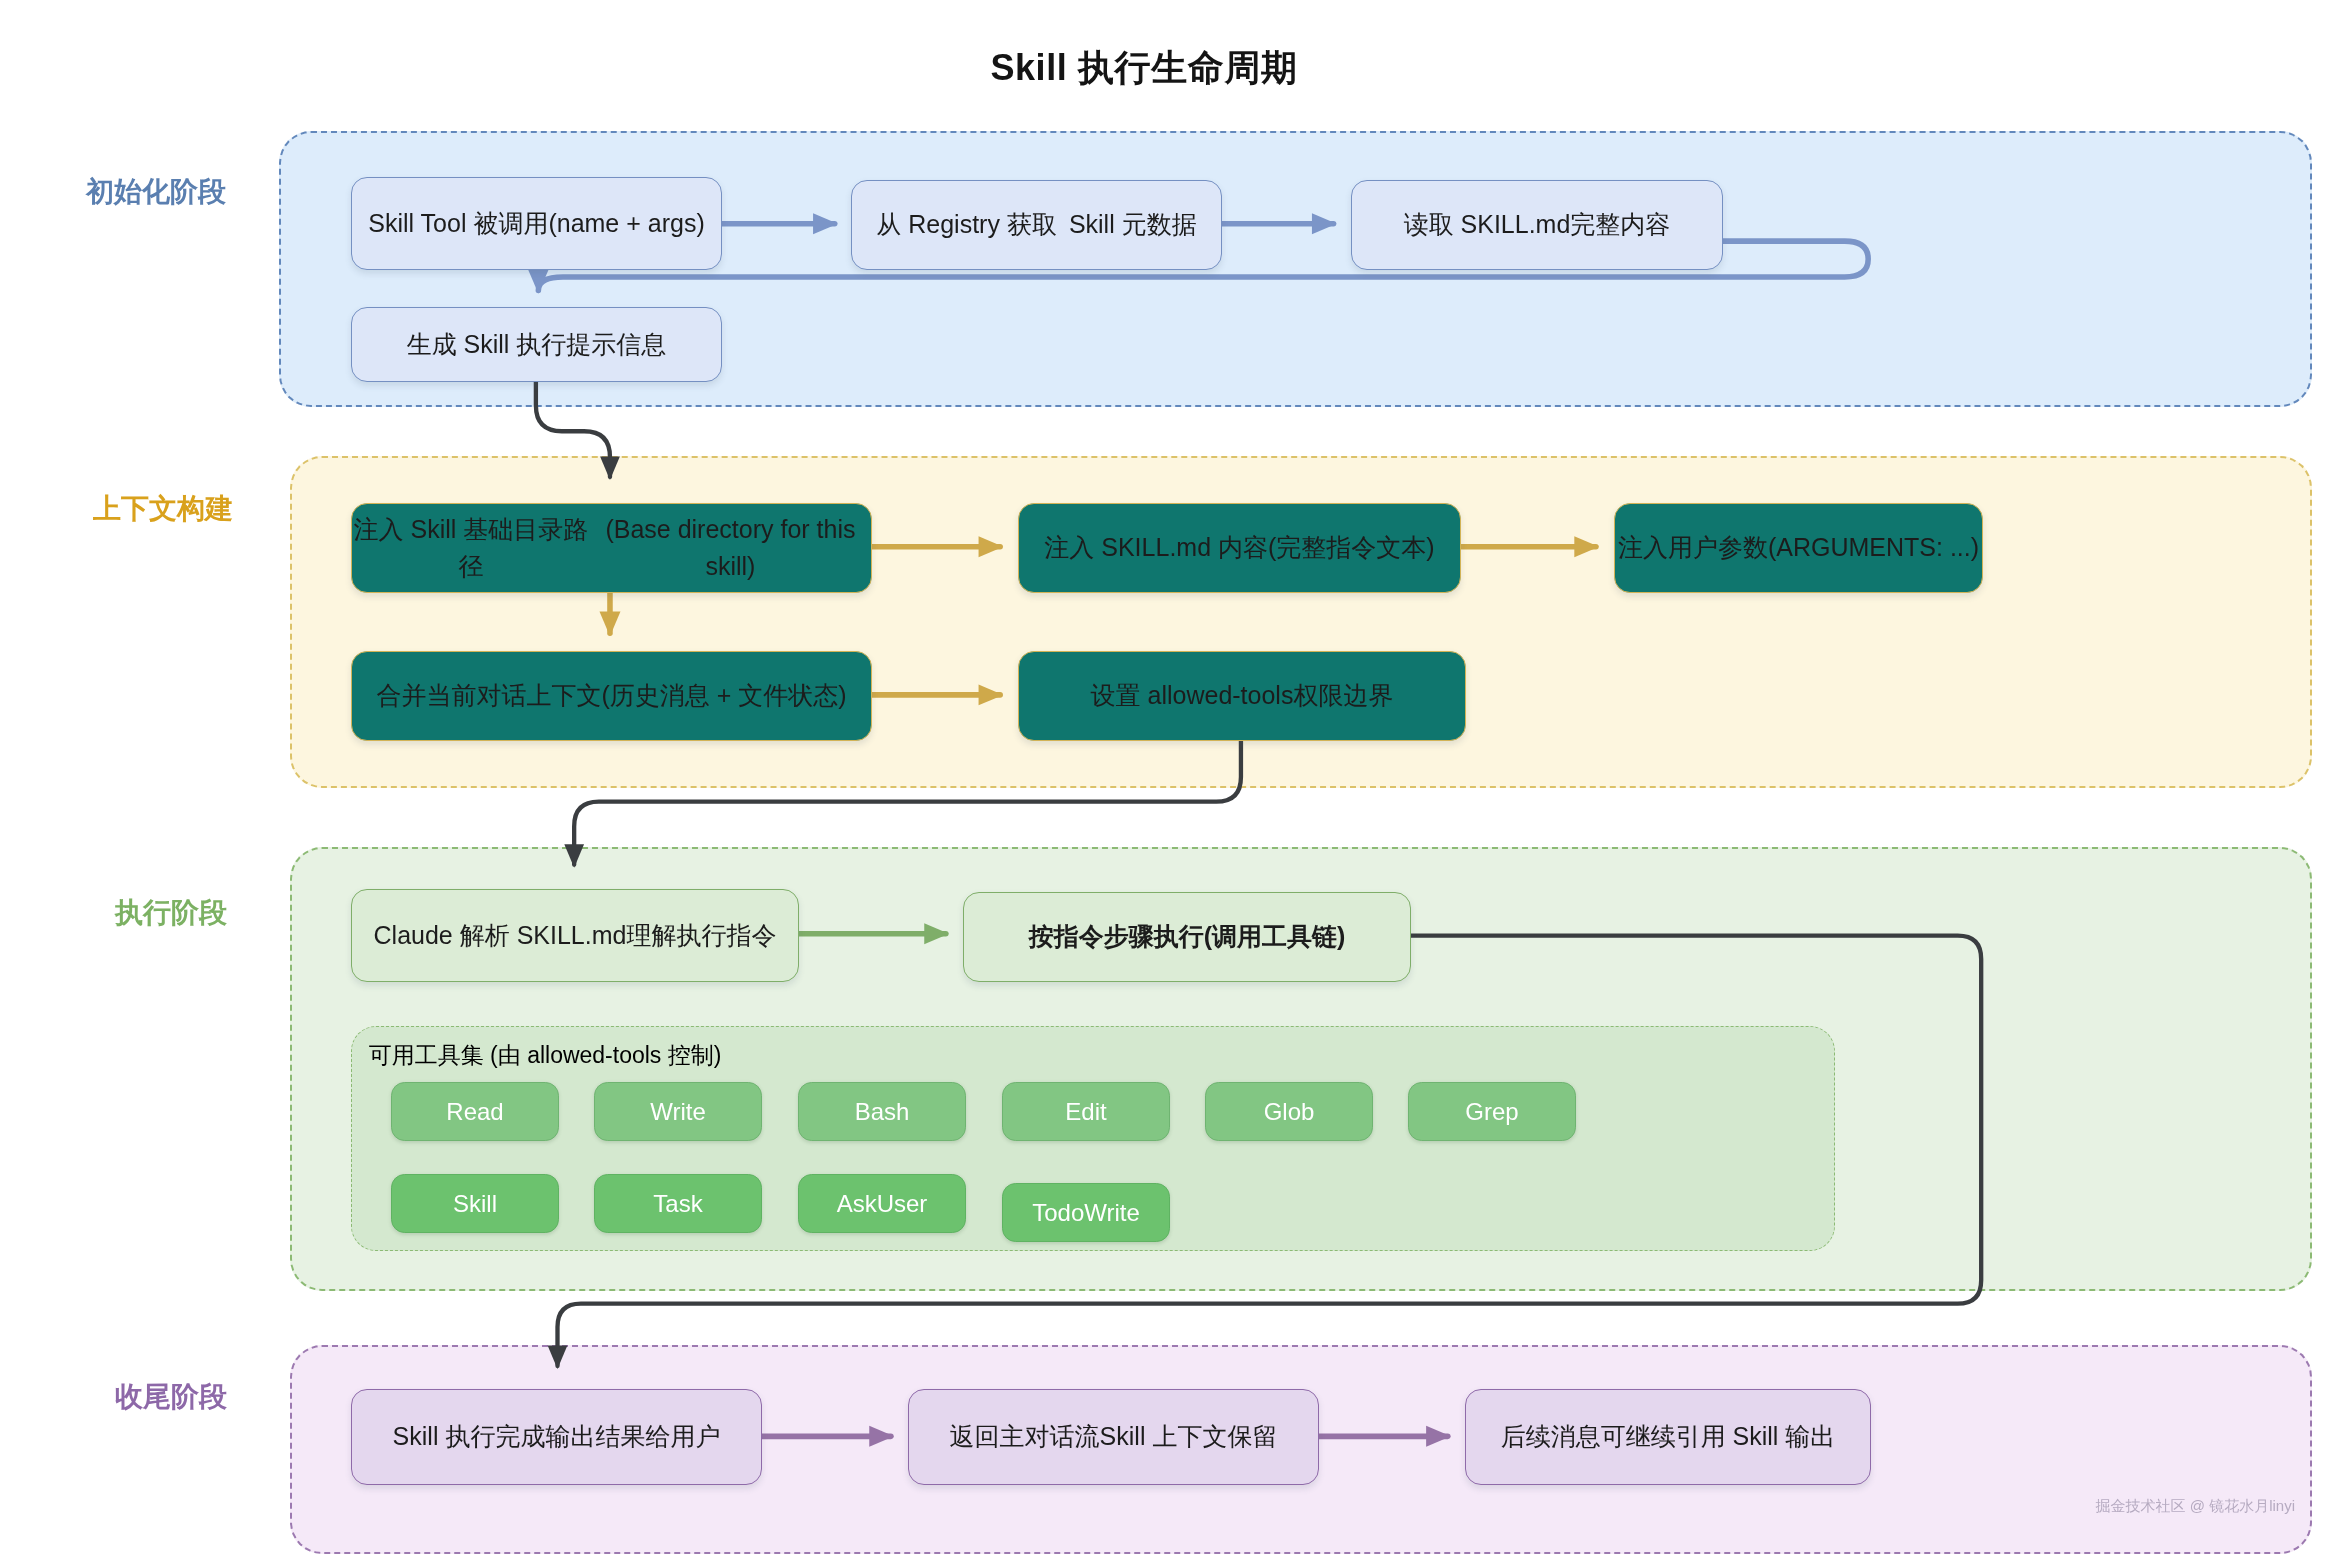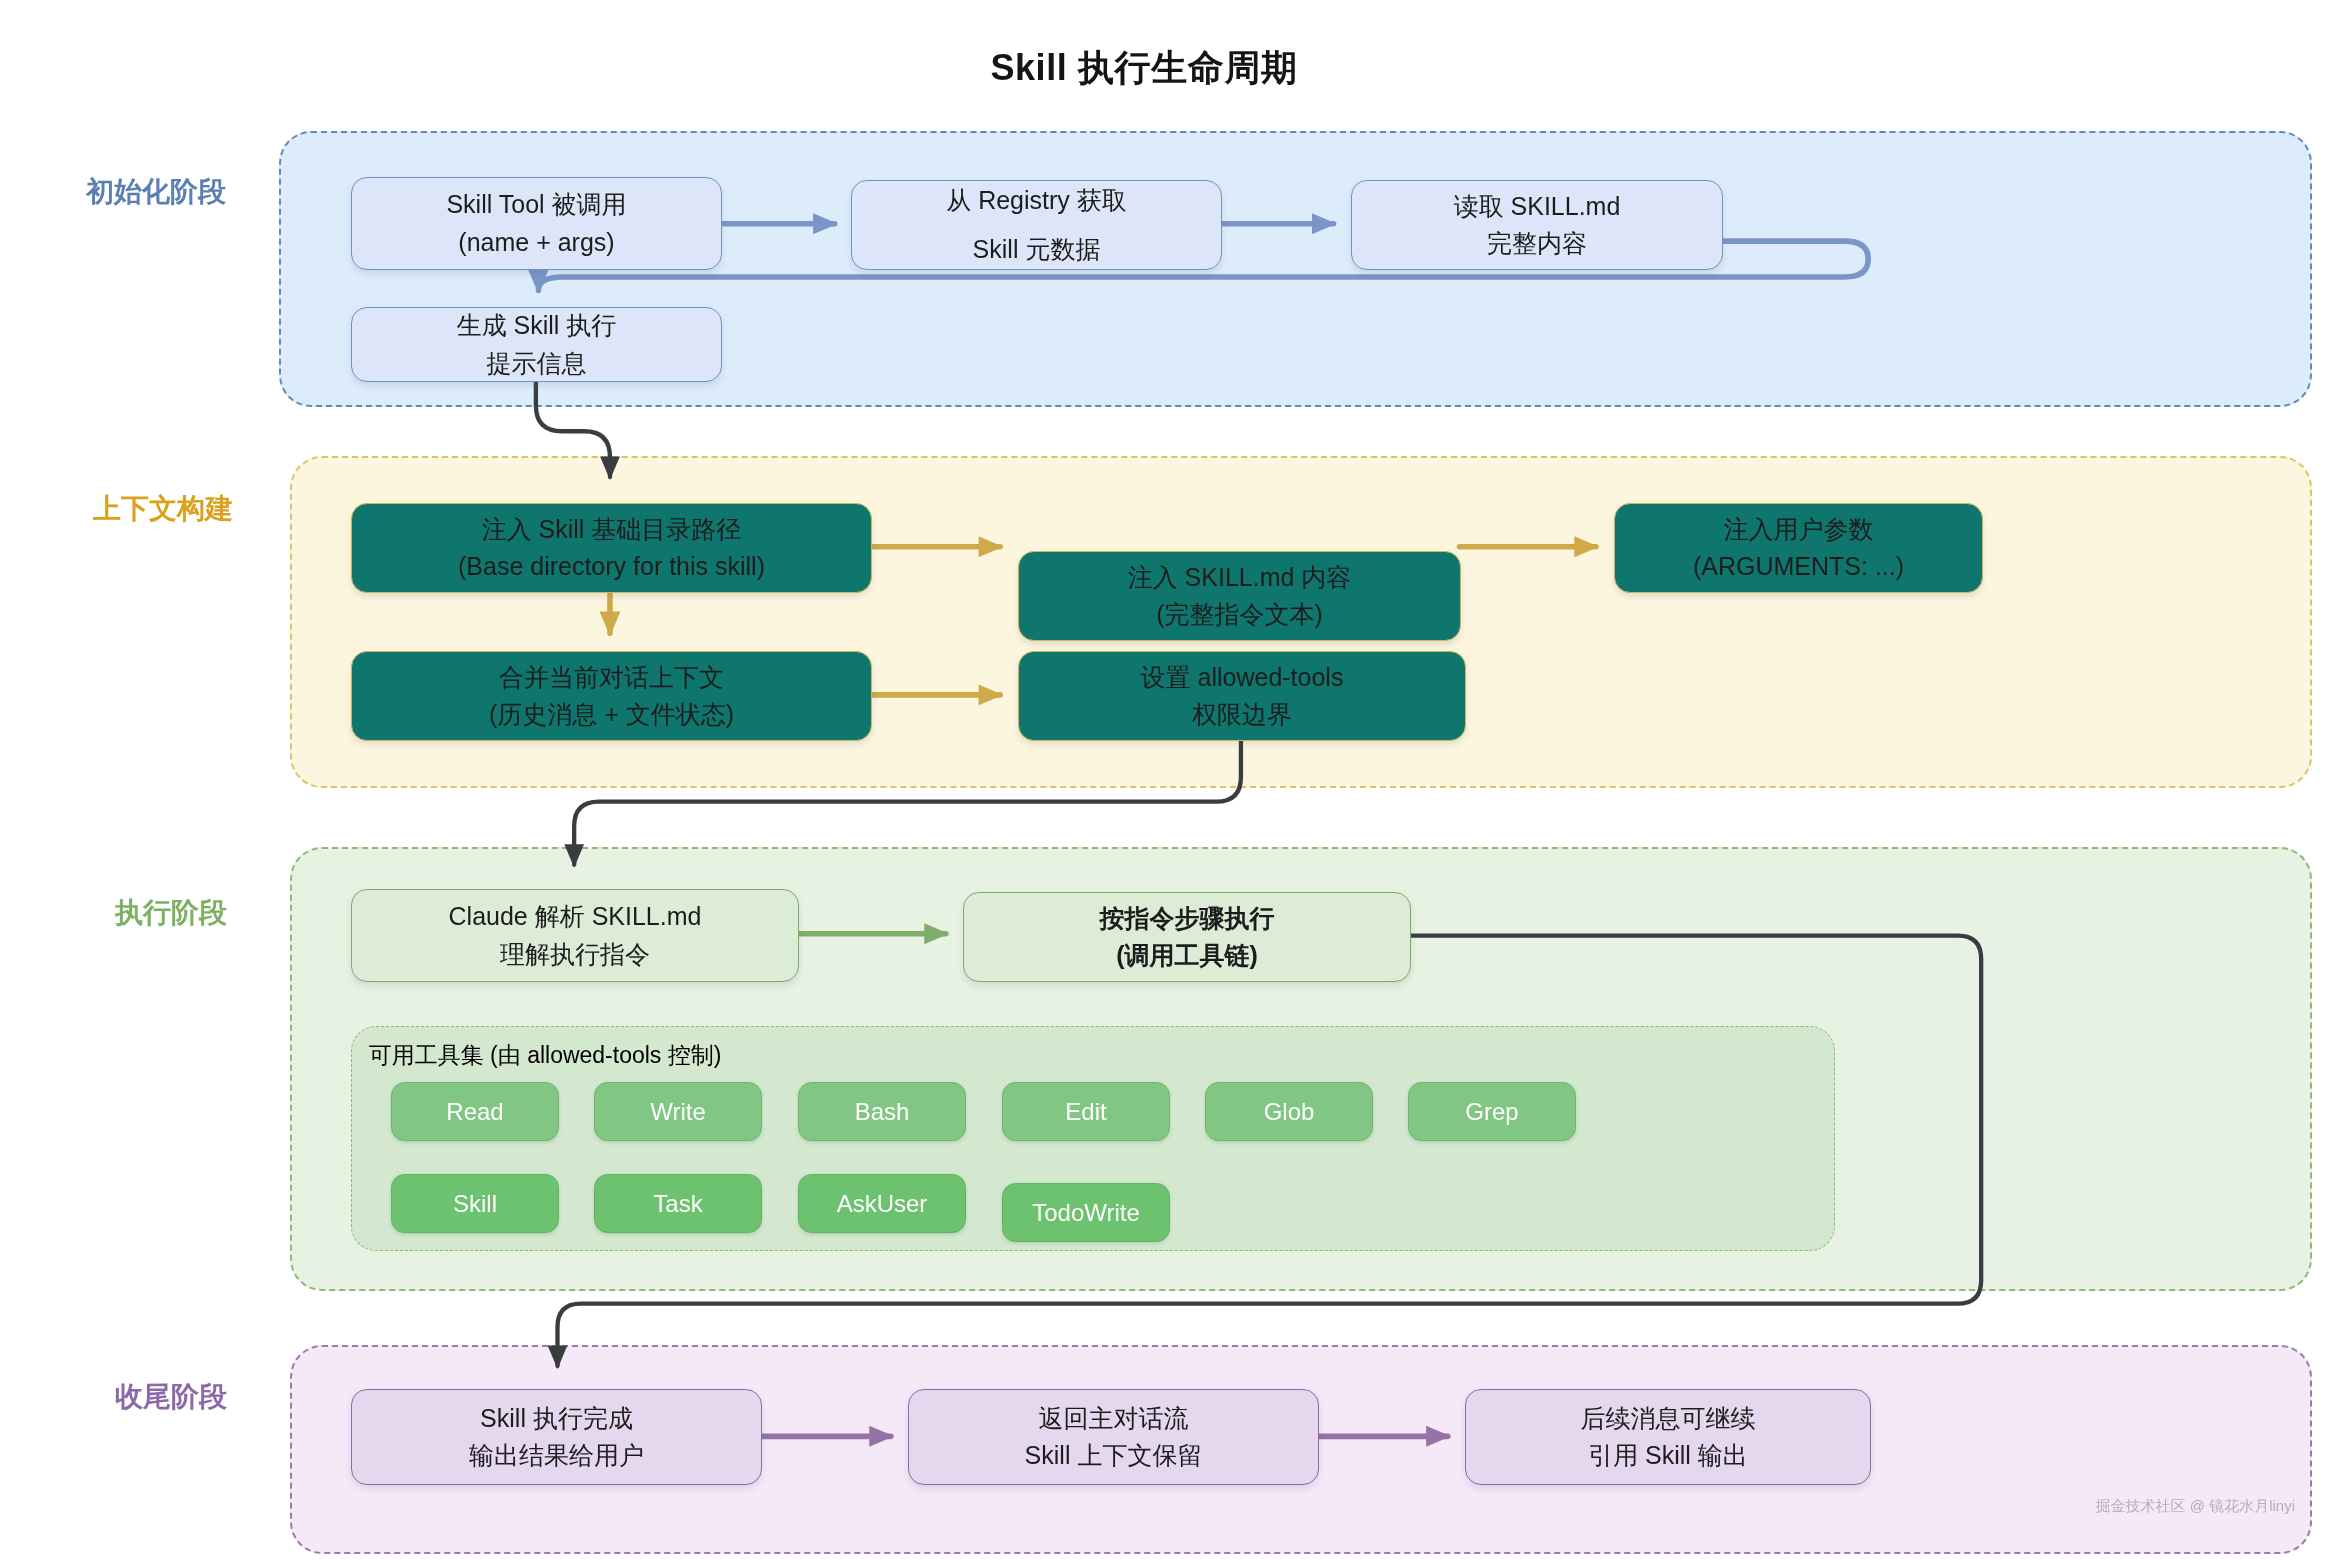--- a/index.html
+++ b/index.html
@@ -10,21 +10,21 @@
   .section{position:absolute;border-radius:32px;}
   .sec-init{left:279px;top:131px;width:2029px;height:272px;background:#ddecfb;border:2.5px dashed #6288bc;}
   .sec-context{left:290px;top:456px;width:2018px;height:328px;background:#fdf6df;border:2.5px dashed #dcc269;}
   .sec-exec{left:290px;top:847px;width:2018px;height:440px;background:#e7f2e3;border:2.5px dashed #8cba74;}
   .sec-close{left:290px;top:1345px;width:2018px;height:205px;background:#f5e9f8;border:2.5px dashed #9c79b0;}
   .sec-label{position:absolute;font-size:28px;font-weight:700;white-space:nowrap;}
   .lbl-init{left:86px;top:173px;color:#5a7fb0;}
   .lbl-context{left:93px;top:490px;color:#d9a11c;}
   .lbl-exec{left:115px;top:894px;color:#7cb163;}
   .lbl-close{left:115px;top:1378px;color:#8d68a8;}
-  .node{position:absolute;display:flex;flex-direction:column;align-items:center;justify-content:center;
+  .node{position:absolute;display:flex;flex-direction:row;align-items:center;justify-content:center;
         border-radius:16px;font-size:25px;line-height:1.5;text-align:center;
         box-shadow:0 3.1px 6.2px rgba(70,90,110,.14);}
   .node.blue{background:#dde6f8;border:1.9px solid #7590c2;}
   .node.yellow{background:#0f766e;border:1.9px solid #d2b356;}
   .node.green{background:#dcecd6;border:1.9px solid #7fae69;}
   .node.purple{background:#e4d7ee;border:1.9px solid #8f6aa9;}
   .node.bold{font-weight:700;}
   .toolbox{position:absolute;left:351px;top:1026px;width:1482px;height:223px;background:#d4e8cf;
            border:1.9px dashed #8cba74;border-radius:25px;}
   .toolbox-label{position:absolute;left:16.7px;top:13px;font-size:23px;color:#000000;white-space:nowrap;}
@@ -101,21 +101,21 @@
   </div>
   <div class="node blue" style="left:351px;top:307px;width:369px;height:73px;">
     <div>生成 Skill 执行</div>
     <div>提示信息</div>
   </div>
 
   <div class="node yellow" style="left:351px;top:503px;width:519px;height:88px;">
     <div>注入 Skill 基础目录路径</div>
     <div>(Base directory for this skill)</div>
   </div>
-  <div class="node yellow" style="left:1018px;top:503px;width:441px;height:88px;margin-top:48px;">
+  <div class="node yellow" style="left:1018px;top:503px;width:441px;height:88px;">
     <div>注入 SKILL.md 内容</div>
     <div>(完整指令文本)</div>
   </div>
   <div class="node yellow" style="left:1614px;top:503px;width:367px;height:88px;">
     <div>注入用户参数</div>
     <div>(ARGUMENTS: ...)</div>
   </div>
   <div class="node yellow" style="left:351px;top:651px;width:519px;height:88px;">
     <div>合并当前对话上下文</div>
     <div>(历史消息 + 文件状态)</div>

